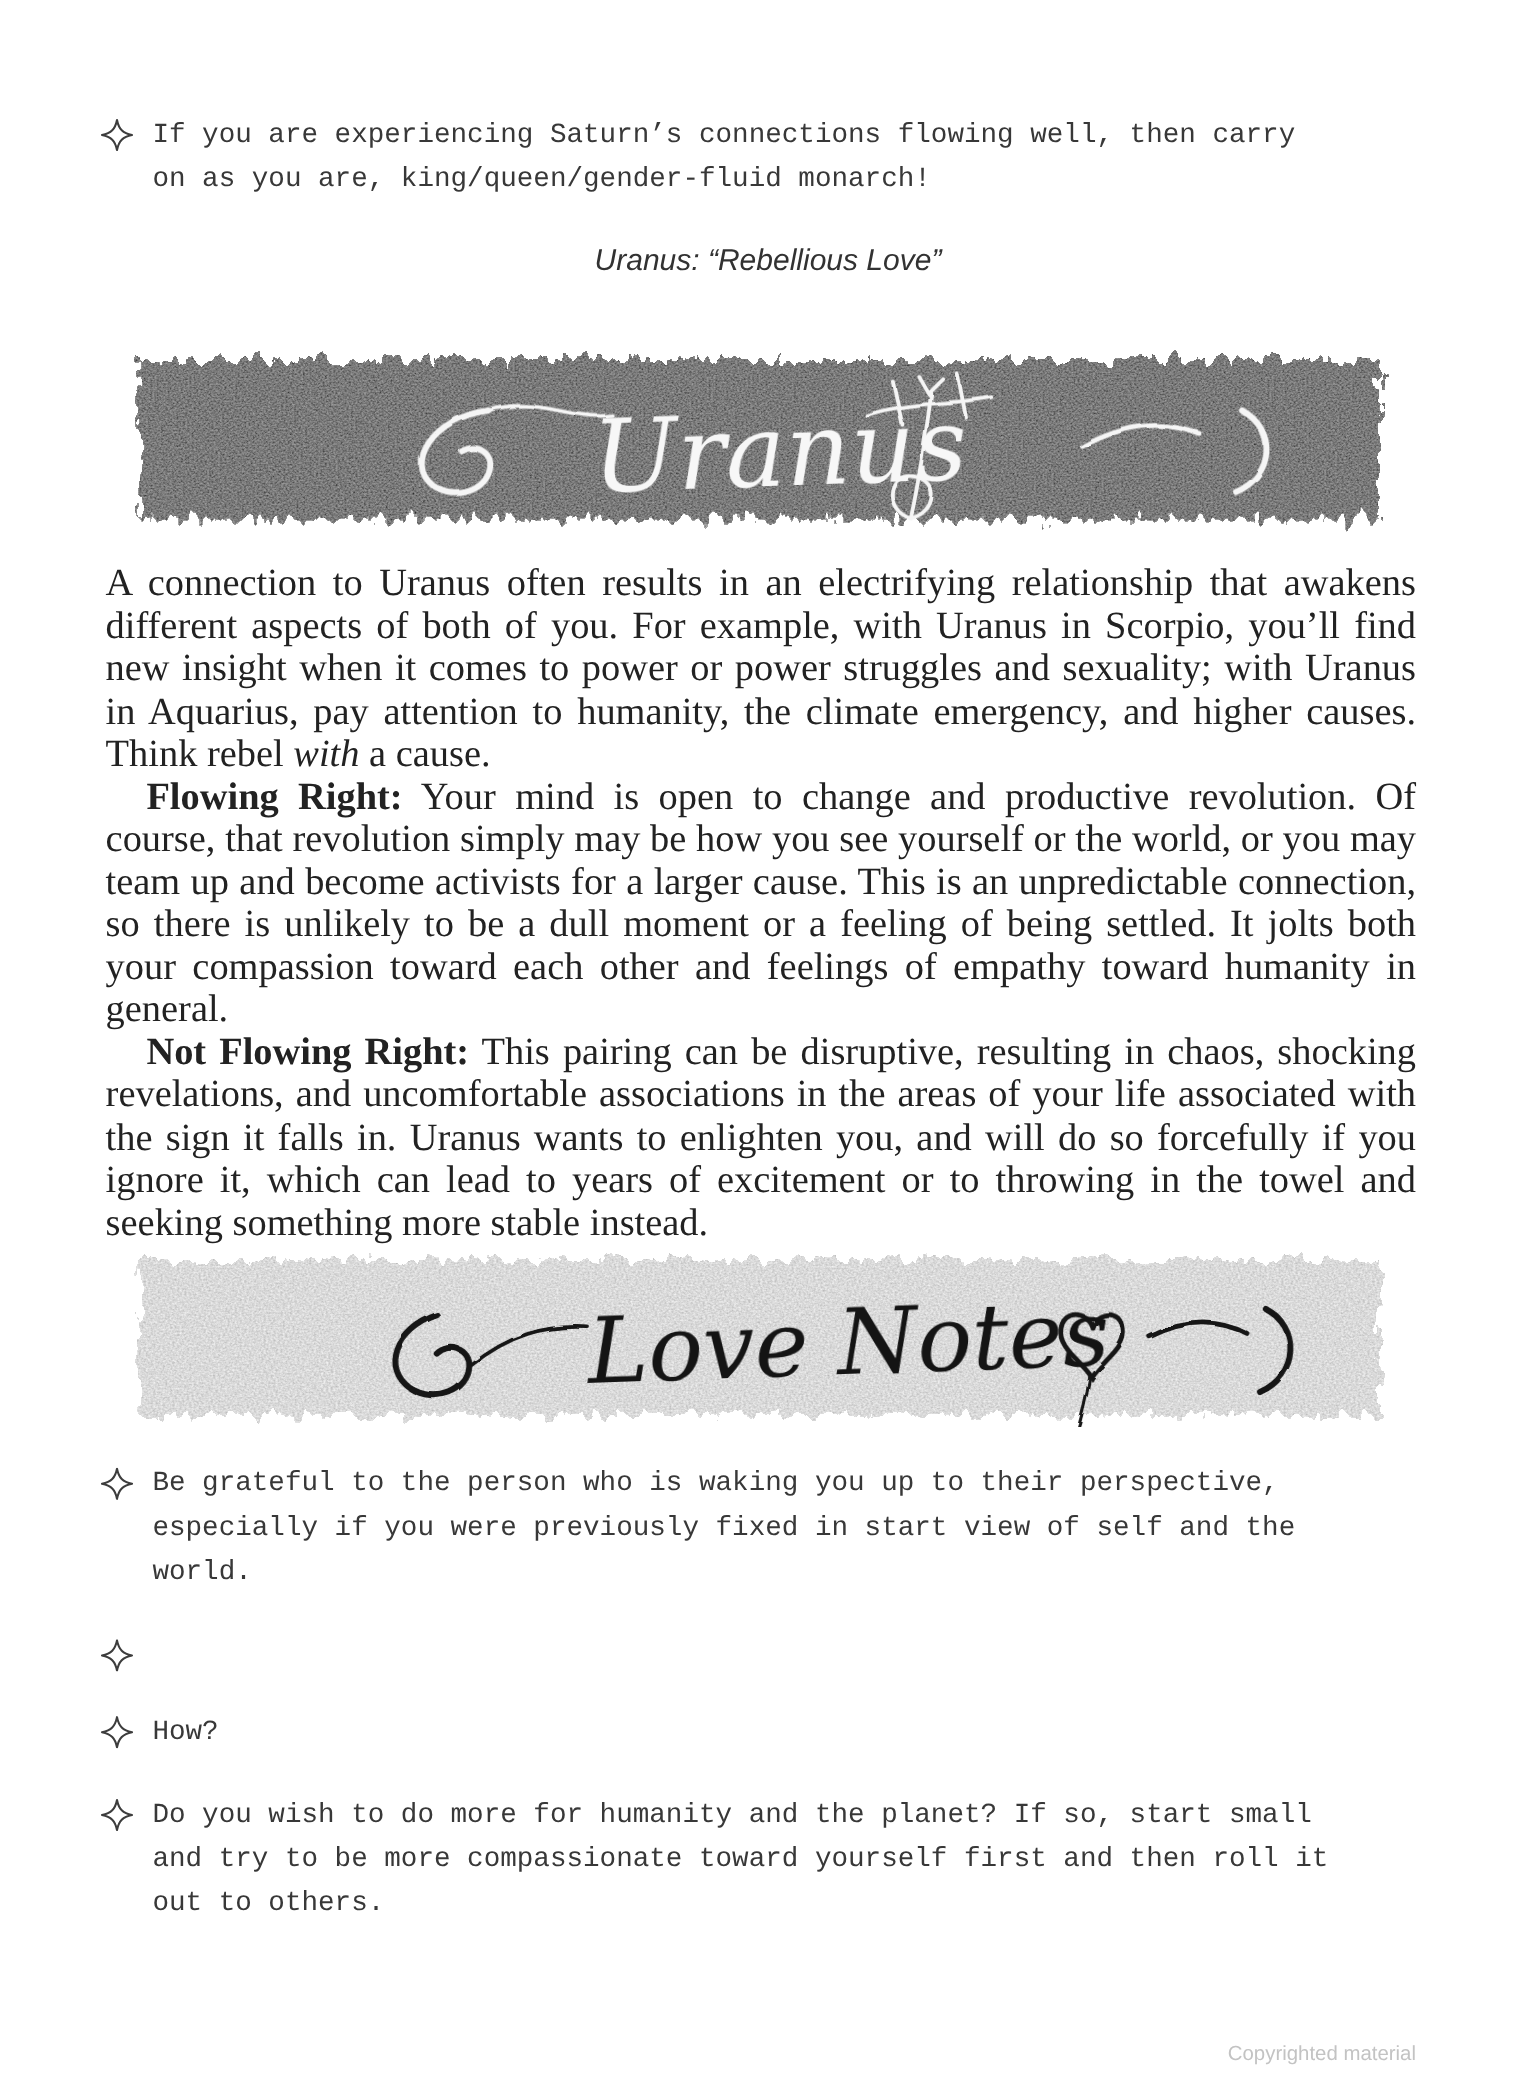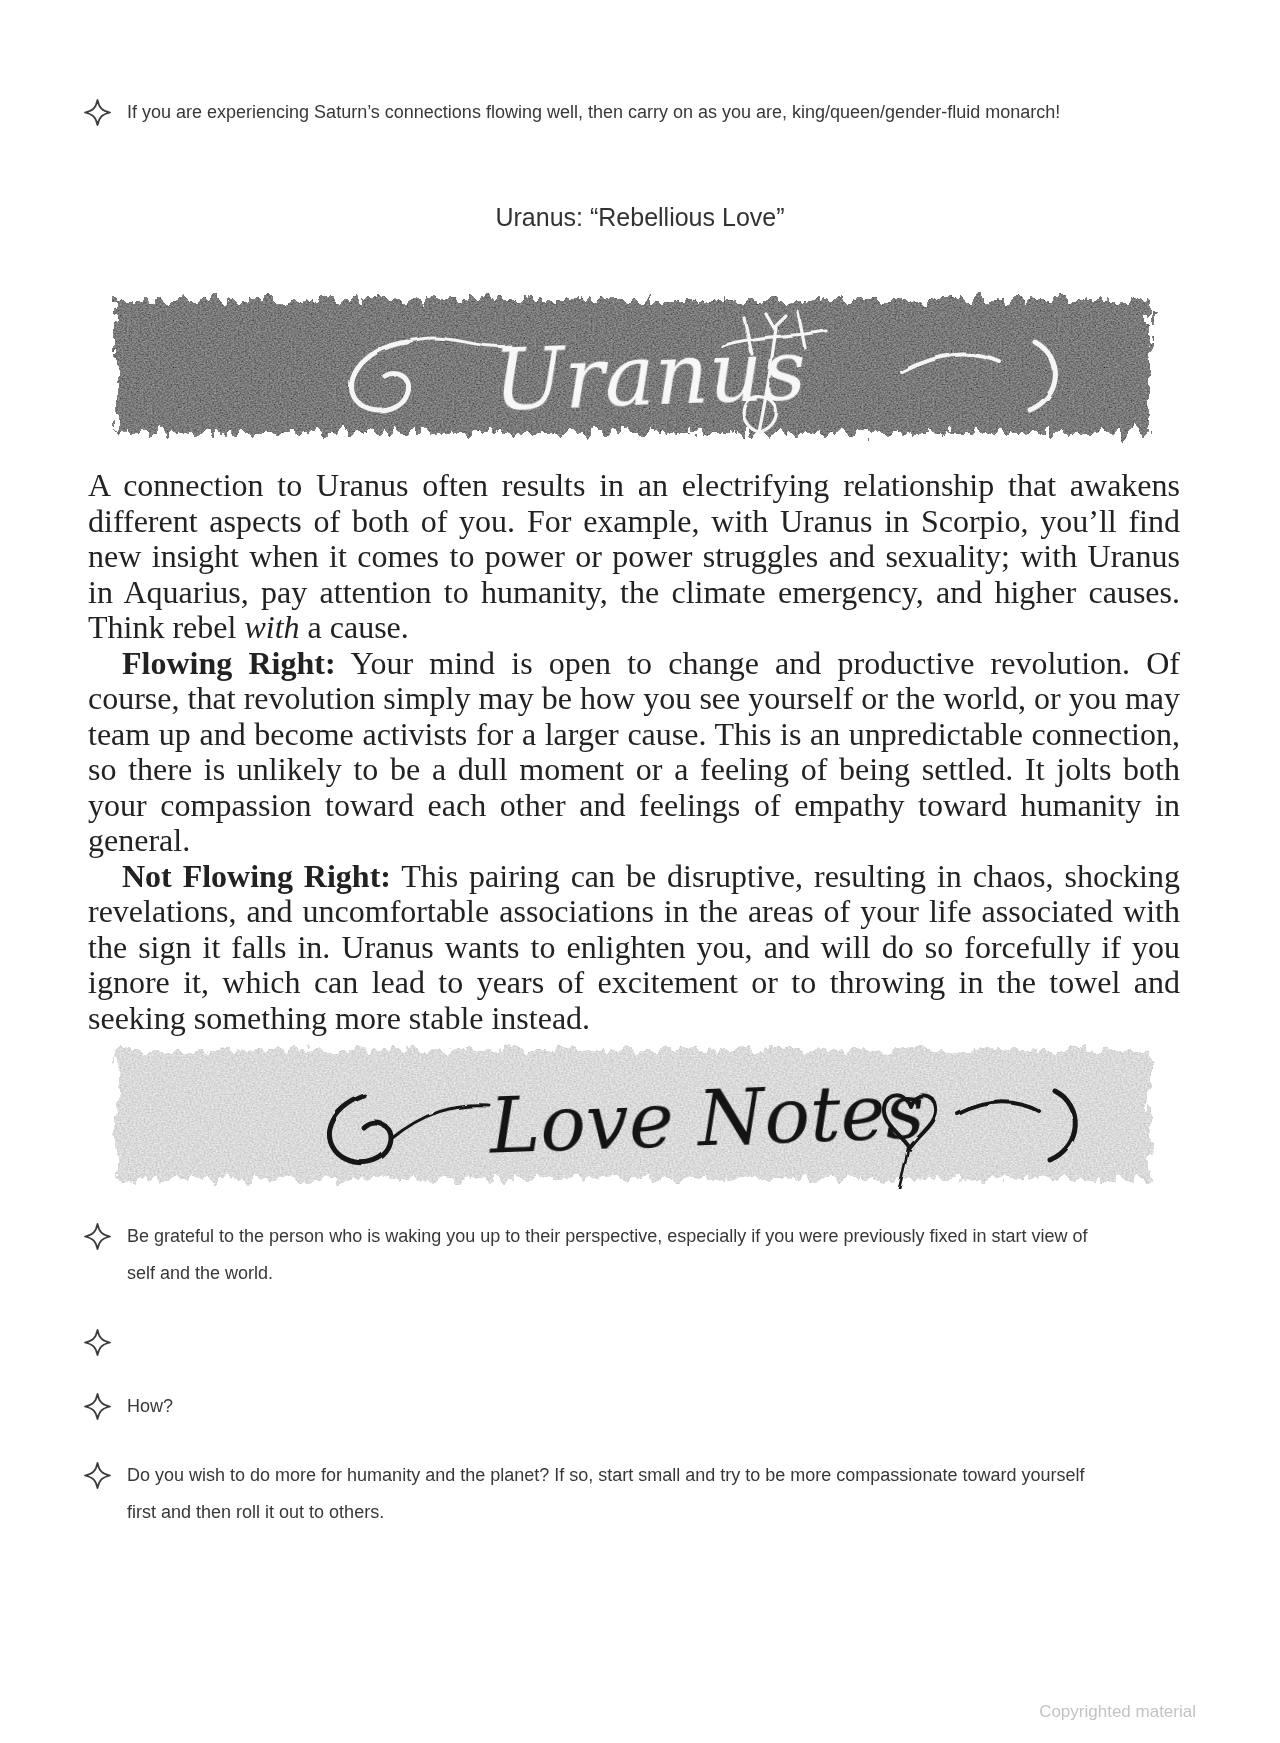--- a/index.html
+++ b/index.html
@@ -18,37 +18,38 @@
     display: flex;
     align-items: flex-start;
   }
   .bullet-row .star {
     flex: 0 0 27px;
     width: 27px; height: 27px;
     margin-top: 5px;
     margin-right: 16px;
   }
   .bullet-text {
-    font-family: Liberation Sans, sans-serif;
-    font-size: 18px;
+    font-family: Liberation Mono, monospace;
+    font-size: 23px;
     line-height: 37px;
     color: #383838;
     max-width: 980px;
   }
 
   #intro-bullet { position: absolute; top: 94px; left: 84px; width: 1030px; }
 
   
   #section-heading {
     position: absolute;
     top: 203px; left: 0;
     width: 1280px;
     text-align: center;
     font-size: 25px;
     color: #323232;
+    font-style: italic;
   }
 
   
   .banner { position: absolute; left: 102px; width: 1062px; }
   #banner-uranus { top: 290px; height: 153px; }
   #banner-love   { top: 1040px; height: 149px; }
   .banner svg { width: 100%; height: 100%; display: block; }
   .script-word {
     font-family: "DejaVu Serif", serif;
     font-style: italic;
@@ -75,21 +76,20 @@
   #love-bullets .bullet-row { margin-bottom: 32px; }
 
   
   #copyright {
     position: absolute;
     top: 1702px; left: 0;
     width: 1180px;
     text-align: right;
     font-size: 17px;
     color: #c3c3c3;
-    padding-left: 16px;
   }
 </style>
 </head>
 <body>
 
 <div class="page">
 
   <div id="intro-bullet" class="bullet-row">
     <svg class="star" viewBox="0 0 28 28">
       <path d="M14 1 C15.6 9 19 12.4 27 14 C19 15.6 15.6 19 14 27 C12.4 19 9 15.6 1 14 C9 12.4 12.4 9 14 1 Z" fill="#ffffff" stroke="#3d3d3d" stroke-width="1.8" stroke-linejoin="round"></path>

